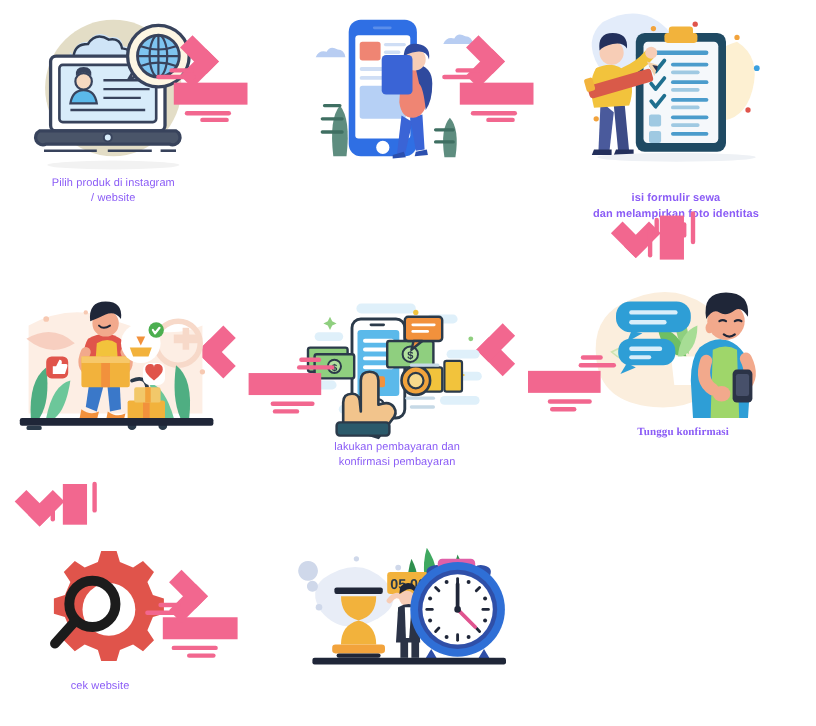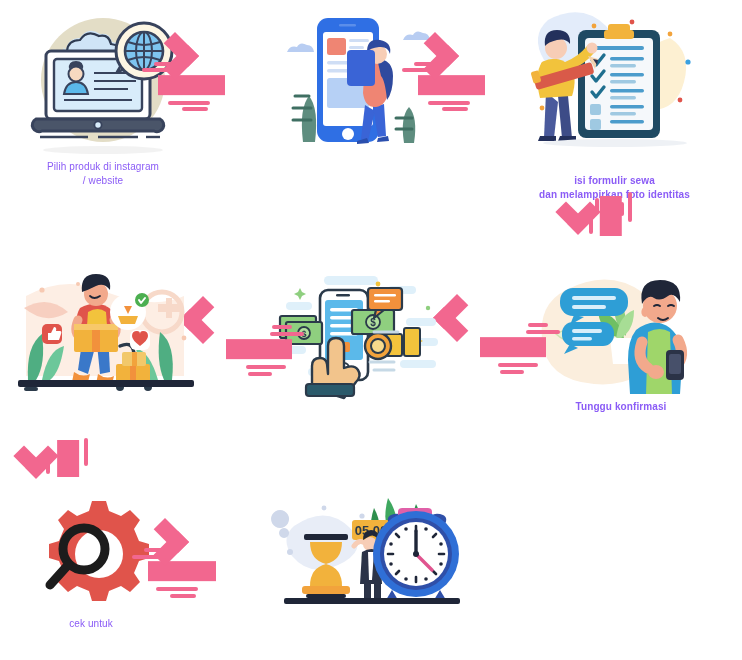--- a/index.html
+++ b/index.html
@@ -284,21 +284,21 @@
     <div class="shaftwrap">
       <div class="ar-body ar-shaft"></div>
       <div class="ar-head"></div>
       <div class="speedline v" style="left:16%; top:12px; height:26px;"></div>
       <div class="speedline v" style="left:26%; top:2px; height:16px;"></div>
       <div class="speedline v" style="right:18%; top:-4px; height:30px;"></div>
       <div class="speedline v" style="right:30%; top:6px; height:14px;"></div>
     </div>
   </div>
 
-  <div class="step" style="left:500px; top:266px; width:242px;">
+  <div class="step" style="left:500px; top:252px; width:242px;font-family:Liberation Serif, serif;">
     <div class="art" style="height:130px;">
       <svg width="190" height="130" viewBox="0 0 190 130">
 
         <path d="M40 24 q42-22 76 2 q30 22 16 58 q-16 38 -64 34 q-48-4 -52 -44 q-4-36 24 -50z" fill="#fbeedd"></path>
 
         <g>
           <path d="M88 30 q14 8 12 40 q-14-12 -12 -40z" fill="#8fcf7f"></path>
           <path d="M72 46 q20 2 26 26 q-22 0 -26 -26z" fill="#6fbf63"></path>
           <path d="M108 44 q-16 6 -18 30 q18-6 18 -30z" fill="#a7dd95"></path>
           <path d="M84 72 h22 l-3 26 h-16z" fill="#fff"></path>
@@ -413,20 +413,22 @@
           <line x1="102" y1="90" x2="126" y2="90"></line>
           <line x1="106" y1="98" x2="126" y2="98"></line>
         </g>
 
         <g>
           <path d="M44 116 v-22 q0-8 8 -8 q6 0 7 6 l1 10 v-28 q0-8 8 -8 q8 0 8 8 v22 q10 -4 14 2 q4 6 -2 12 l-12 16 z" fill="#f2c48c" stroke="#2b3a4a" stroke-width="2.4" stroke-linejoin="round"></path>
           <rect x="38" y="112" width="48" height="12" rx="3" fill="#2b5a6b" stroke="#2b3a4a" stroke-width="2.2"></rect>
         </g>
       </svg>
     </div>
+    <div class="caption">lakukan pembayaran dan
+konfirmasi pembayaran</div>
   </div>
 
   <div class="arrow arrow-left" style="left:186px; top:320px; width:106px; height:58px;">
     <div class="shaftwrap">
       <div class="ar-body ar-shaft"></div>
       <div class="ar-head"></div>
       <div class="speedline" style="right:-12px; top:20%; width:34px;"></div>
       <div class="speedline" style="right:0px; top:9%; width:20px;"></div>
       <div class="speedline" style="right:6px; bottom:16%; width:40px;"></div>
       <div class="speedline" style="right:20px; bottom:4%; width:24px;"></div>
@@ -528,21 +530,21 @@
         <g transform="translate(20,6)">
           <path d="M46 0 h14 l3 10 l12 5 l9 -6 l10 10 l-6 9 l5 12 l10 3 v14 l-10 3 l-5 12 l6 9 l-10 10 l-9 -6 l-12 5 l-3 10 h-14 l-3 -10 l-12 -5 l-9 6 l-10 -10 l6 -9 l-5 -12 l-10 -3 v-14 l10 -3 l5 -12 l-6 -9 l10 -10 l9 6 l12 -5z" fill="#e0544b"></path>
           <circle cx="53" cy="53" r="24" fill="#ffffff"></circle>
         </g>
         <g>
           <circle cx="58" cy="54" r="21" fill="none" stroke="#1c1c1c" stroke-width="9"></circle>
           <line x1="42" y1="70" x2="24" y2="90" stroke="#1c1c1c" stroke-width="9" stroke-linecap="round"></line>
         </g>
       </svg>
     </div>
-    <div class="caption">cek untuk</div>
+    <div class="caption">cek website</div>
   </div>
 
   <div class="arrow arrow-right" style="left:148px; top:542px; width:110px; height:58px;">
     <div class="shaftwrap">
       <div class="ar-body ar-shaft"></div>
       <div class="ar-head"></div>
       <div class="speedline" style="left:-16px; top:22%; width:34px;"></div>
       <div class="speedline" style="left:-4px; top:11%; width:20px;"></div>
       <div class="speedline" style="left:8px; bottom:16%; width:42px;"></div>
       <div class="speedline" style="left:22px; bottom:4%; width:26px;"></div>

